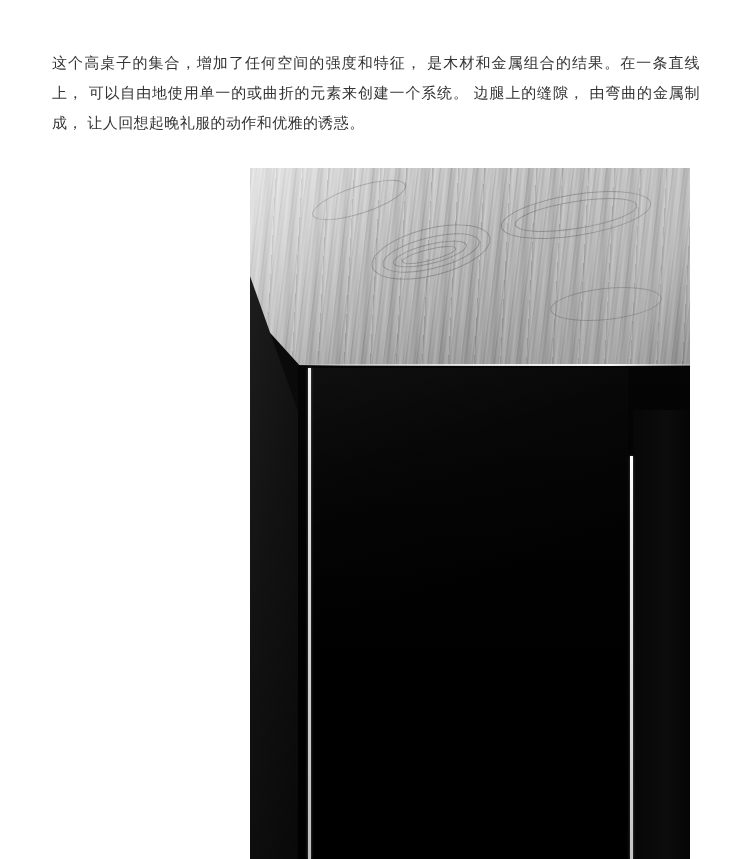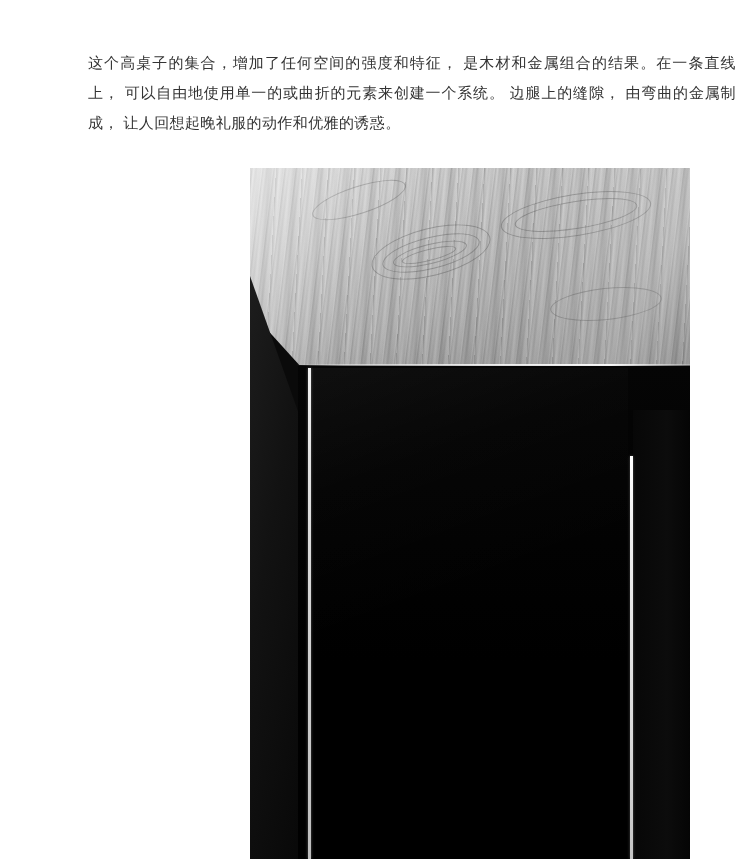--- a/index.html
+++ b/index.html
@@ -20,21 +20,20 @@
     width: 750px;
     height: 859px;
     background: #ffffff;
   }
 
   .description-block {
     position: absolute;
     left: 52px;
     top: 48px;
     width: 648px;
-    margin-left: 36px;
   }
 
   .description-text {
     font-family: "Liberation Sans", sans-serif;
     font-size: 15px;
     line-height: 30px;
     color: #333333;
     letter-spacing: 0.4px;
     text-align: justify;
     margin: 0;

